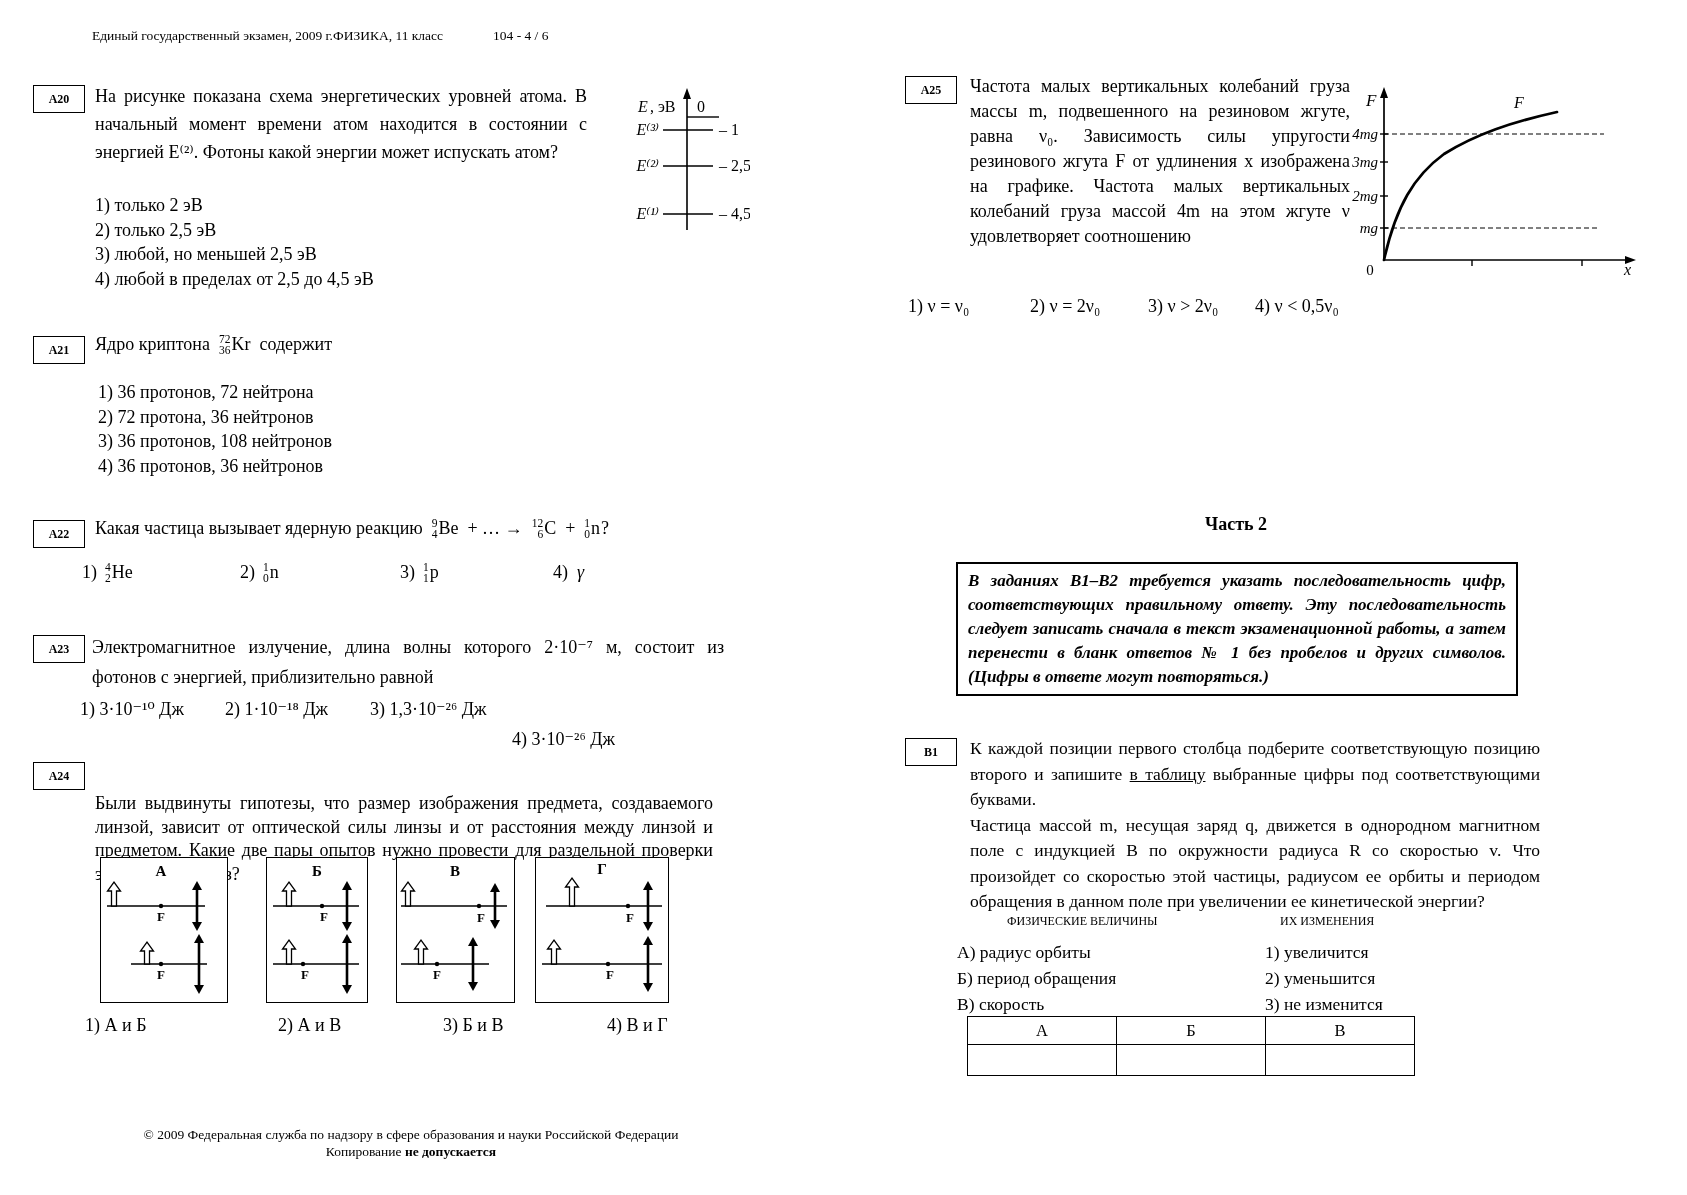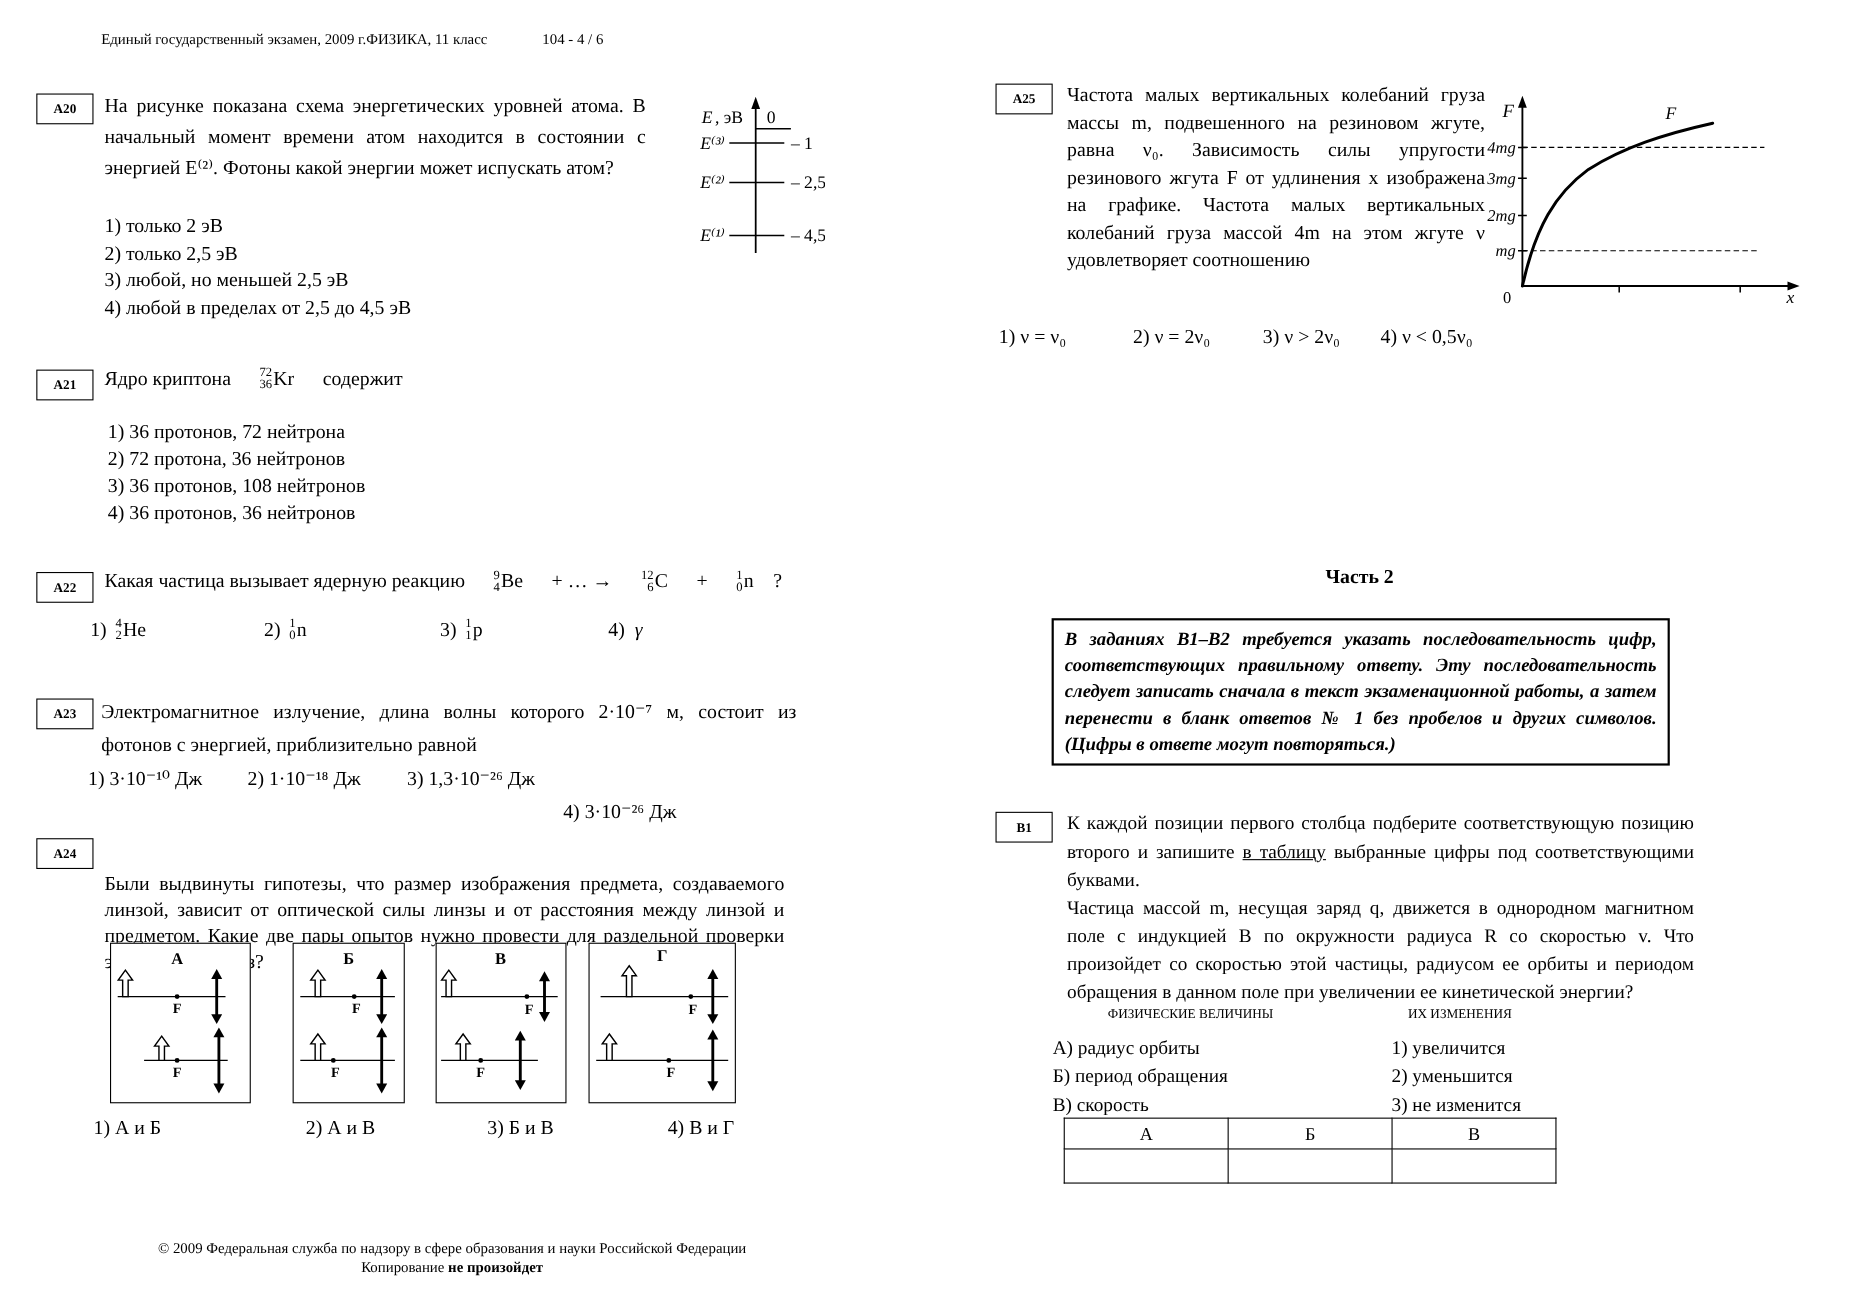--- a/index.html
+++ b/index.html
@@ -5,21 +5,21 @@
   html,body{margin:0;padding:0;background:#fff;}
   .page{position:relative;width:1687px;height:1195px;background:#fff;color:#000;
         font-family:"Liberation Serif","DejaVu Serif",serif;overflow:hidden;}
   .hdr{position:absolute;top:28px;font-size:13.5px;white-space:nowrap;text-align:center;}
   .qbox{position:absolute;width:50px;height:26px;border:1.7px solid #000;
         font-weight:bold;font-size:12px;line-height:26px;text-align:center;}
   .txt{position:absolute;font-size:18px;}
   .just{text-align:justify;}
   .optv div{white-space:nowrap;}
   .opth{position:absolute;font-size:18px;white-space:nowrap;display:flex;align-items:center;gap:6px;}
-  .qline{display:flex;align-items:center;gap:24px;white-space:nowrap;}
+  .qline{display:flex;align-items:center;gap:7px;white-space:nowrap;}
   .nuclide{display:inline-flex;align-items:center;margin:0 2px;}
   .nstack{display:inline-flex;flex-direction:column;align-items:flex-end;
           font-size:11.5px;line-height:10.5px;margin-right:1px;}
   .nsym{font-size:18px;}
   .gamma{font-style:italic;}
   .diagrambox{position:absolute;border:1.6px solid #000;background:#fff;}
   .part2{position:absolute;left:956px;top:514px;width:560px;text-align:center;
          font-weight:bold;font-size:18px;}
   .instrbox{position:absolute;left:956px;top:562px;width:538px;border:2px solid #000;
             padding:5px 10px;font-weight:bold;font-style:italic;font-size:17px;
@@ -313,16 +313,16 @@
     <tr class="arow">
       <td></td>
       <td></td>
       <td></td>
     </tr>
   </tbody>
     </table>
 
   <div class="footer">
     <div>© 2009  Федеральная служба по надзору в сфере образования и науки Российской Федерации</div>
-    <div><span>Копирование </span><b>не произойдет</b></div>
+    <div><span>Копирование </span><b>не допускается</b></div>
   </div>
 
 </div>
 
 </body></html>

